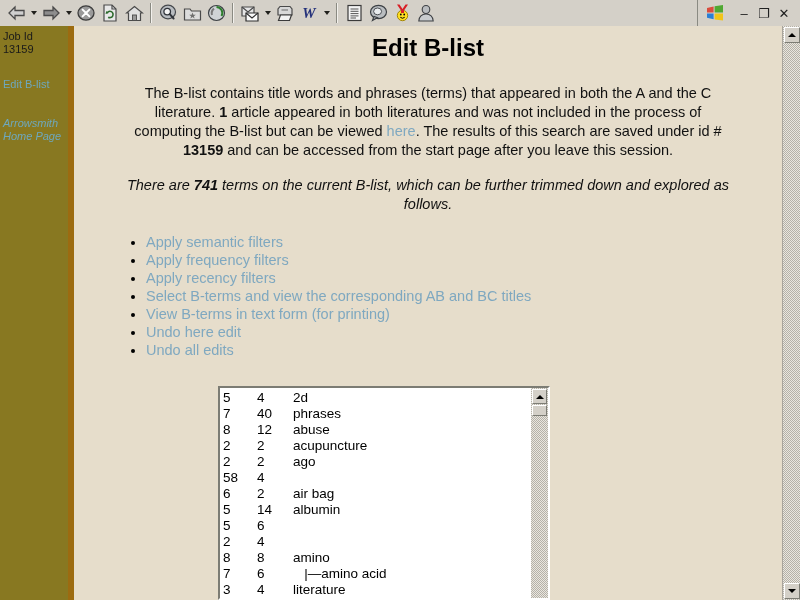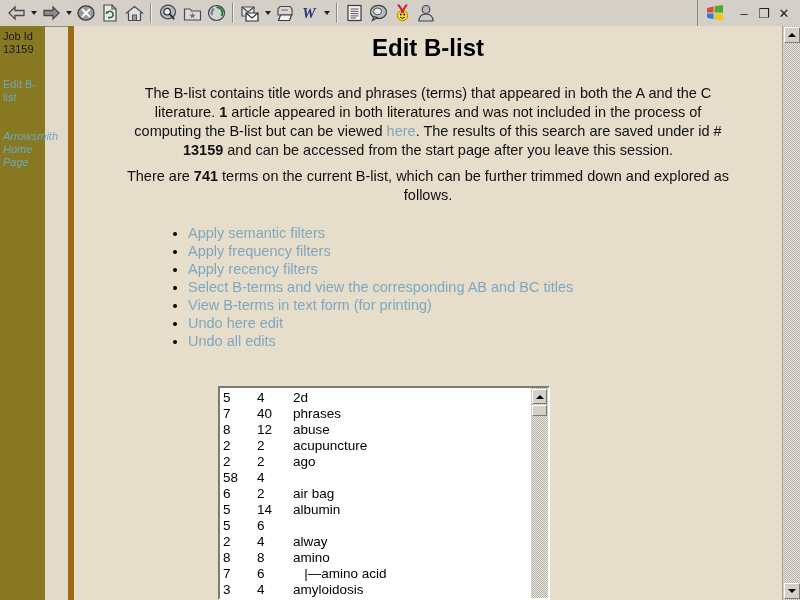--- a/index.html
+++ b/index.html
@@ -35,21 +35,21 @@
   .tb-right {
     margin-left: auto; display: flex; align-items: center; height: 26px; padding-right: 6px;
   }
   .winlogo { width: 18px; height: 16px; margin-right: 10px; display: block; }
   .wbtn { width: 20px; height: 20px; display: flex; align-items: center; justify-content: center;
           font-size: 13px; color: #202020; font-family: "Liberation Sans", sans-serif; }
   .tb-divider { width:1px;height:26px;background:#8a8a82;margin-right:8px; }
 
   
   .sidebar {
-    position: absolute; left: 0; top: 26px; width: 45px; height: 574px;
+    position: absolute; left: 0; top: 26px; width: 68px; height: 574px;
     background: #887821;
     padding: 4px 5px 0 3px;
     box-sizing: border-box;
   }
   .sidebar-stripe {
     position: absolute; left: 68px; top: 26px; width: 6px; height: 574px;
     background: #9c6b10;
   }
   .side-job {
     color: #1a1a1a; font-size: 11px; line-height: 13px;
@@ -72,26 +72,26 @@
     text-align: center; font-size: 24px; font-weight: bold; color: #000;
     margin: 8px 0 0 0; letter-spacing: 0px;
     font-family: "Liberation Sans", sans-serif;
   }
   .para {
     color: #111; font-size: 14.5px; line-height: 19px;
     margin: 22px 48px 0 48px;
     font-family: "Liberation Sans", sans-serif;
     text-align: center;
   }
-  .para.second { margin-top: 7px; }
+  .para.second { margin-top: 16px; font-style: italic; }
   .para b { font-weight: bold; }
   .inline-link { color: #7fa8c0; cursor: pointer; text-decoration: none; }
 
   ul.linklist {
-    margin: 19px 0 0 8px; padding-left: 106px; list-style: disc;
+    margin: 19px 0 0 0; padding-left: 72px; list-style: disc;
   }
   ul.linklist li { margin: 0 0 0 0; padding: 0; }
   ul.linklist li::marker { color: #000; font-size: 13px; }
   ul.linklist a {
     color: #7fa8c0; font-size: 14.5px; line-height: 18px;
     text-decoration: none; cursor: pointer;
     font-family: "Liberation Sans", sans-serif;
   }
 
   
@@ -334,24 +334,24 @@
       <div class="listbox-inner" id="term-rows">
           <div class="lrow"><span class="lc-a">5</span><span class="lc-b">4</span><span class="lc-c">2d</span></div>
           <div class="lrow"><span class="lc-a">7</span><span class="lc-b">40</span><span class="lc-c">phrases</span></div>
           <div class="lrow"><span class="lc-a">8</span><span class="lc-b">12</span><span class="lc-c">abuse</span></div>
           <div class="lrow"><span class="lc-a">2</span><span class="lc-b">2</span><span class="lc-c">acupuncture</span></div>
           <div class="lrow"><span class="lc-a">2</span><span class="lc-b">2</span><span class="lc-c">ago</span></div>
           <div class="lrow"><span class="lc-a">58</span><span class="lc-b">4</span></div>
           <div class="lrow"><span class="lc-a">6</span><span class="lc-b">2</span><span class="lc-c">air bag</span></div>
           <div class="lrow"><span class="lc-a">5</span><span class="lc-b">14</span><span class="lc-c">albumin</span></div>
           <div class="lrow"><span class="lc-a">5</span><span class="lc-b">6</span></div>
-          <div class="lrow"><span class="lc-a">2</span><span class="lc-b">4</span><span class="lc-c">alway</span></div>
+          <div class="lrow"><span class="lc-a">2</span><span class="lc-b">4</span></div>
           <div class="lrow"><span class="lc-a">8</span><span class="lc-b">8</span><span class="lc-c">amino</span></div>
           <div class="lrow"><span class="lc-a">7</span><span class="lc-b">6</span><span class="lc-c">   |—amino acid</span></div>
-          <div class="lrow"><span class="lc-a">3</span><span class="lc-b">4</span><span class="lc-c">amyloidosis</span></div>
+          <div class="lrow"><span class="lc-a">3</span><span class="lc-b">4</span><span class="lc-c">literature</span></div>
         </div>
       <div class="lb-scroll">
         <div class="sb-btn">
           <span class="arrow-up"></span>
         </div>
         <div class="sb-thumb"></div>
       </div>
     </div>
   </div>
 

